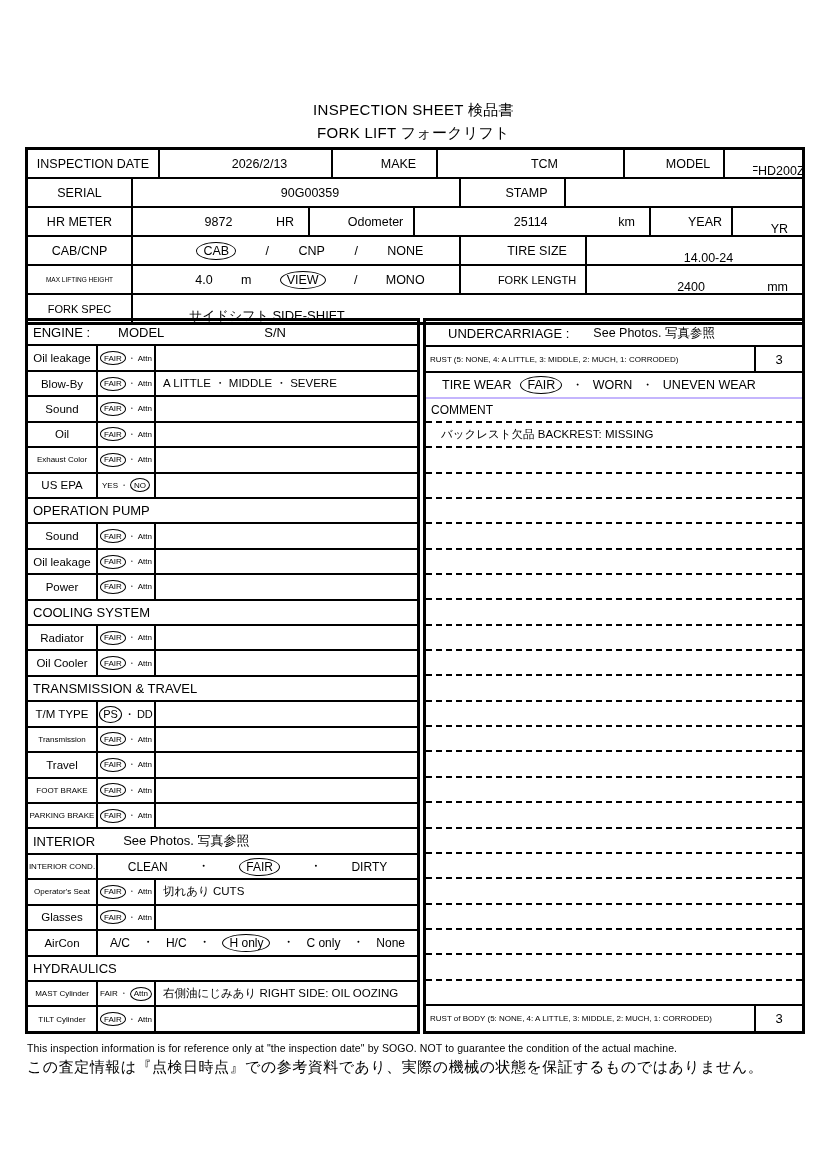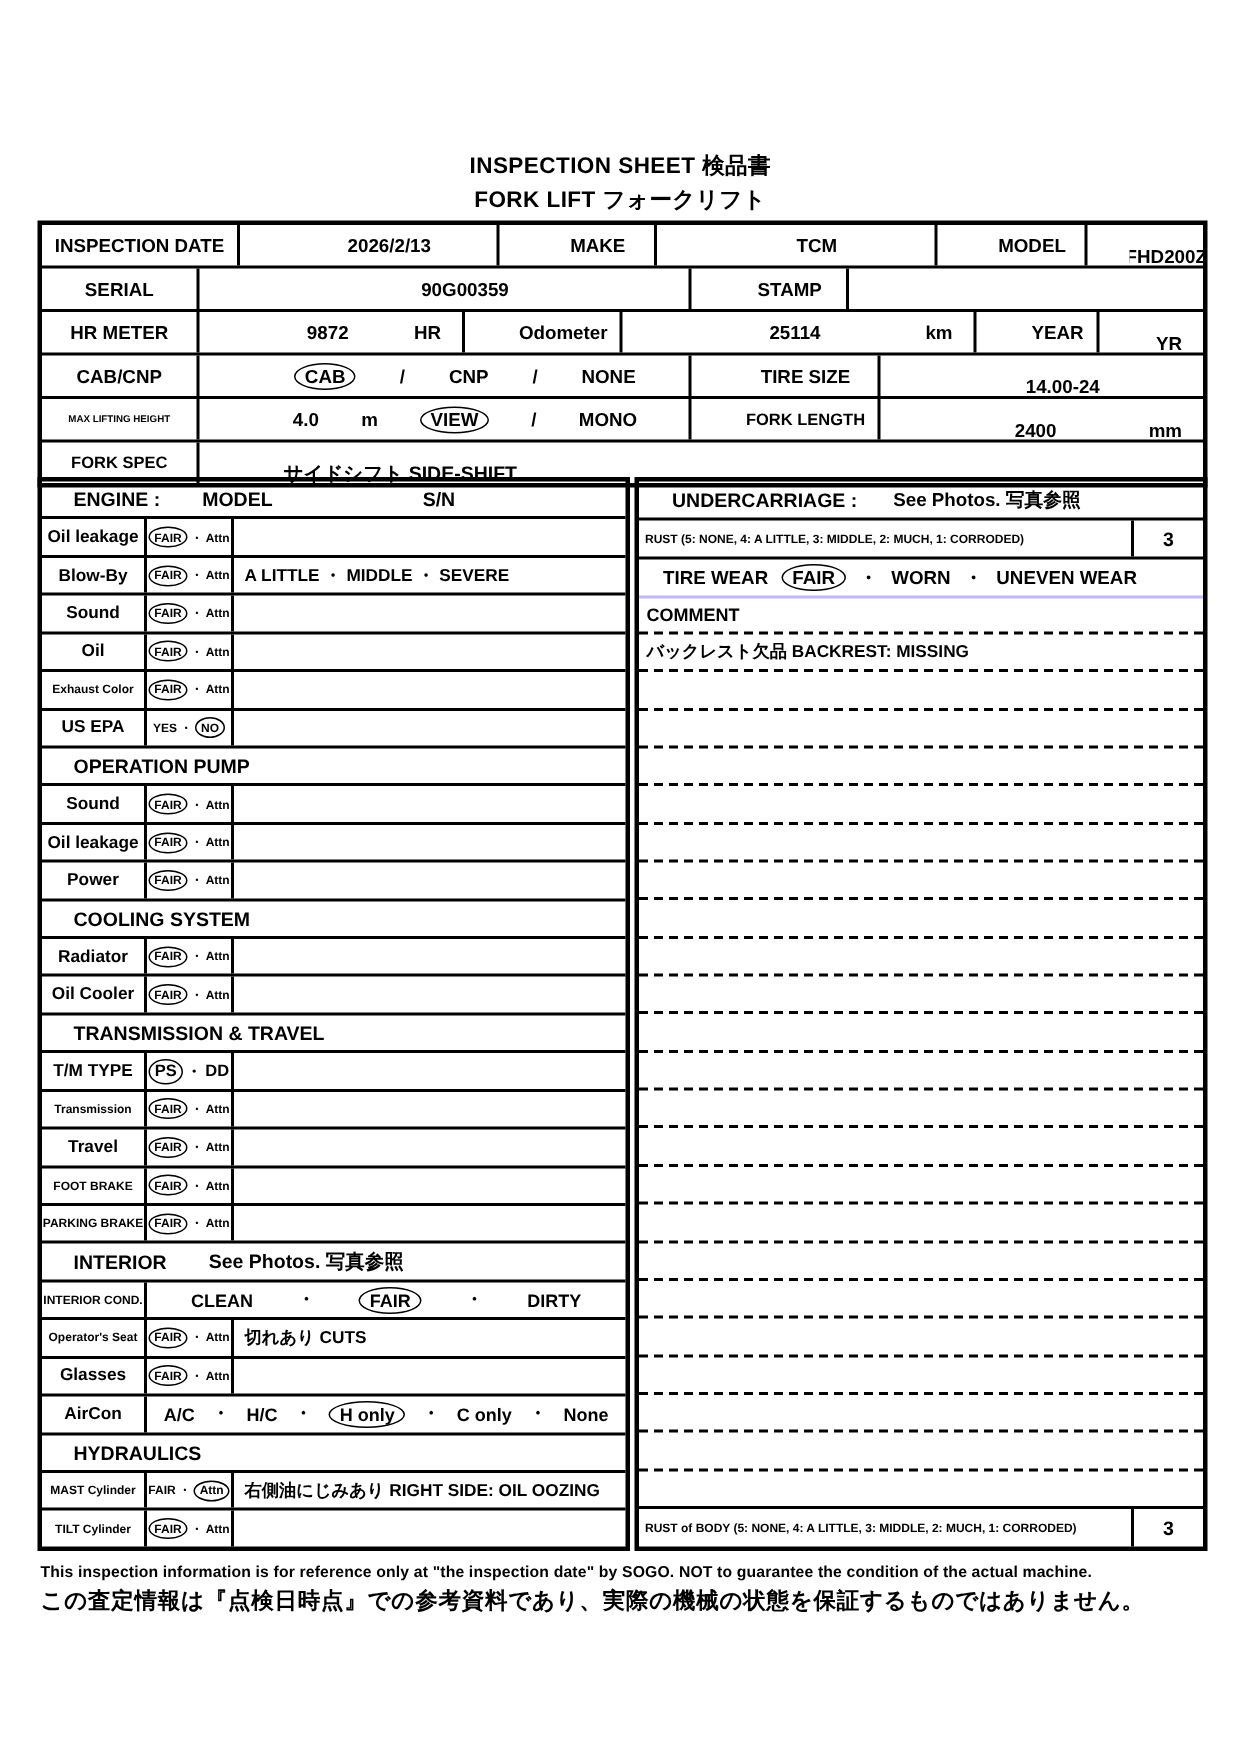--- a/index.html
+++ b/index.html
@@ -1,17 +1,17 @@
 <!DOCTYPE html>
 <html><head>
 <meta charset="utf-8">
 <style>
   html,body{margin:0;padding:0;background:#fff;}
   .page{position:relative;width:827px;height:1167px;background:#fff;
-        font-family:"Liberation Sans",sans-serif;font-weight:bold;color:#000;}
+        font-family:"Liberation Sans",sans-serif;font-weight:normal;color:#000;}
   .title1{position:absolute;top:101px;left:0;width:100%;text-align:center;font-size:15px;letter-spacing:.3px;}
   .title2{position:absolute;top:124px;left:0;width:100%;text-align:center;font-size:15px;letter-spacing:.3px;}
 
   
   .header-table{position:absolute;left:25px;top:147px;width:780px;border:3px solid #000;box-sizing:border-box;}
   .hrow{display:grid;height:27px;border-bottom:2px solid #000;gap:28px;}
   .hrow:last-child{border-bottom:none;}
   .hcell{border-right:2px solid #000;display:flex;align-items:center;justify-content:center;
          font-size:12.5px;overflow:hidden;white-space:nowrap;box-sizing:border-box;}
   .hcell:last-child{border-right:none;margin-top:15px;}
@@ -23,21 +23,21 @@
   .optrow{display:flex;width:100%;align-items:center;justify-content:space-evenly;padding:0 6px;box-sizing:border-box;}
 
   
   .circled{border:1.6px solid #000;border-radius:50%;padding:1px 6px;display:inline-block;}
 
   
   .left-table{position:absolute;left:25px;top:318px;width:395px;height:716px;border:3px solid #000;
               box-sizing:border-box;display:flex;flex-direction:column;}
   .lt-row{flex:1;display:flex;align-items:stretch;border-bottom:2px solid #000;min-height:0;}
   .lt-row:last-child{border-bottom:none;}
-  .sec-header{align-items:center;font-size:13px;padding-left:21px;}
+  .sec-header{align-items:center;font-size:13px;padding-left:5px;}
   .sec-part{white-space:nowrap;}
   .sp1{margin-left:28px;}
   .sp2{margin-left:100px;}
   .lt-label{width:70px;border-right:2px solid #000;display:flex;align-items:center;justify-content:center;
             font-size:11.5px;text-align:center;white-space:nowrap;overflow:hidden;box-sizing:border-box;}
   .lt-label.small{font-size:8px;}
   .lt-rate{width:58px;border-right:2px solid #000;display:flex;align-items:center;justify-content:center;
            font-size:8px;gap:2px;white-space:nowrap;box-sizing:border-box;}
   .lt-rate.big{font-size:11px;}
   .lt-rate .circled{padding:1.5px 3px;}
@@ -53,21 +53,21 @@
   .rt-rust{height:26px;border-bottom:2px solid #000;display:flex;align-items:stretch;box-sizing:border-box;}
   .rt-rust.bottom{border-bottom:none;border-top:2px solid #000;height:27px;}
   .rust-label{flex:1;display:flex;align-items:center;padding-left:4px;font-size:8px;white-space:nowrap;overflow:hidden;}
   .rust-value{width:48px;border-left:2px solid #000;display:flex;align-items:center;justify-content:center;
               font-size:13px;box-sizing:border-box;}
   .rt-tire{height:26px;border-bottom:2px solid #c4b5fd;display:flex;align-items:center;font-size:12.5px;
            padding-left:16px;gap:9px;white-space:nowrap;box-sizing:border-box;}
   .rt-comment-label{height:24px;border-bottom:2px dashed #000;display:flex;align-items:center;
                     padding-left:5px;font-size:12px;box-sizing:border-box;}
   .rt-comments{flex:1;display:flex;flex-direction:column;min-height:0;}
-  .c-line{flex:1;border-bottom:2px dashed #000;display:flex;align-items:center;padding-left:5px;
+  .c-line{flex:1;border-bottom:2px dashed #000;display:flex;align-items:center;padding-left:15px;
           font-size:11.5px;white-space:nowrap;overflow:hidden;min-height:0;}
   .c-line:last-child{border-bottom:none;}
 
   
   .footer-en{position:absolute;left:27px;top:1042px;width:780px;font-size:10.5px;letter-spacing:.1px;white-space:nowrap;}
   .footer-ja{position:absolute;left:27px;top:1058px;width:780px;font-size:15px;letter-spacing:.5px;white-space:nowrap;}
 </style>
 </head>
 <body>
 

